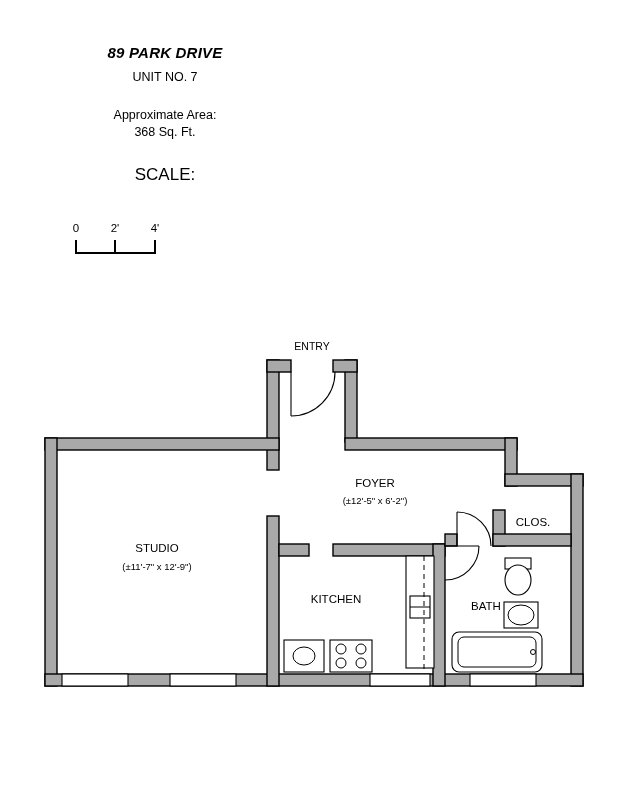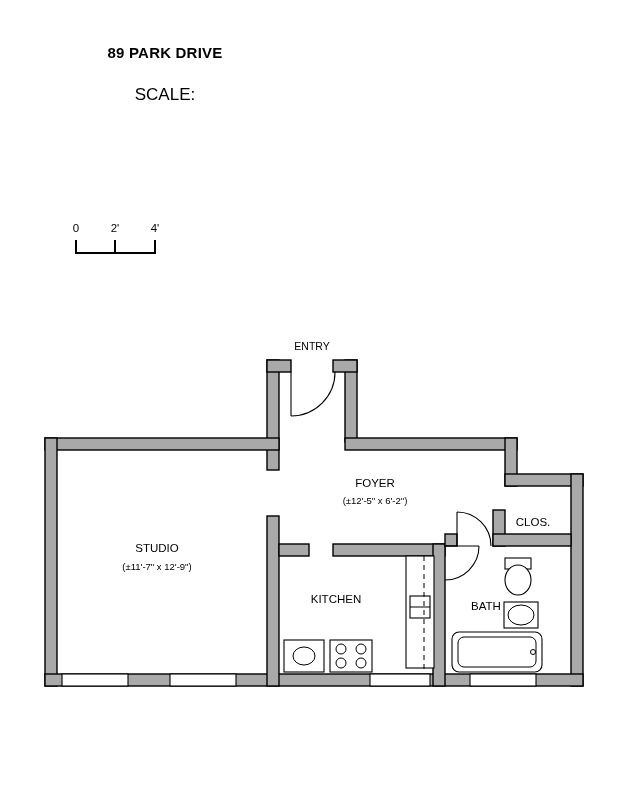--- a/index.html
+++ b/index.html
@@ -22,20 +22,21 @@
     left: 0;
     top: 44px;
     width: 330px;
     text-align: center;
   }
   #address-title {
     font-size: 15px;
     font-weight: bold;
     letter-spacing: 0.2px;
     margin: 0 0 8px 0;
+    font-style: italic;
   }
   .subtitle {
     font-size: 12.5px;
     line-height: 16px;
     margin: 0;
   }
   #area-block {
     margin-top: 22px;
     font-size: 12.5px;
     line-height: 17px;
@@ -110,22 +111,25 @@
     font-size: 10.5px;
     fill: #000000;
     text-anchor: middle;
   }
 </style>
 </head>
 <body>
 
 <div id="title-block">
   <div id="address-title">89 PARK DRIVE</div>
+  <div class="subtitle">UNIT NO. 7</div>
 
   <div id="area-block">
+    <div>Approximate Area:</div>
+    <div>368 Sq. Ft.</div>
   </div>
 
   <div id="scale-label">SCALE:</div>
 </div>
 
 <div id="scale-bar">
   <span class="scale-num" style="left:6px;">0</span>
   <span class="scale-num" style="left:45px;">2'</span>
   <span class="scale-num" style="left:85px;">4'</span>
   <span class="scale-tick" style="left:5px;"></span>

